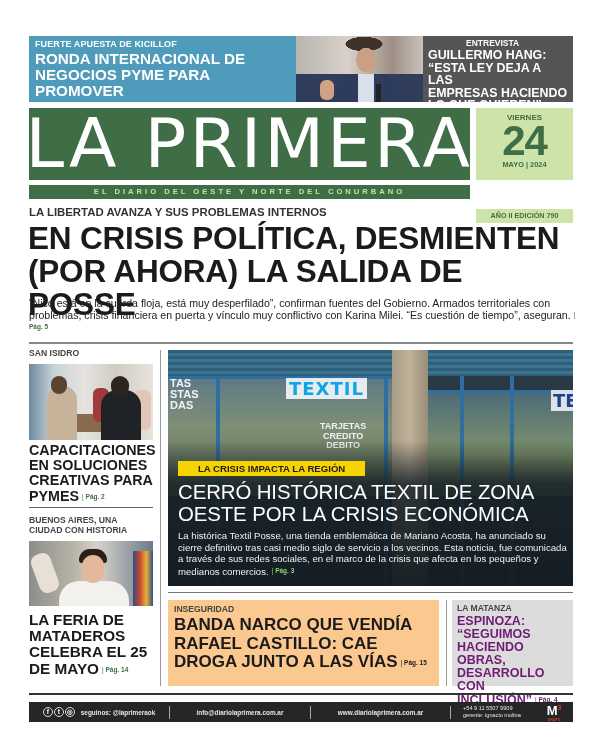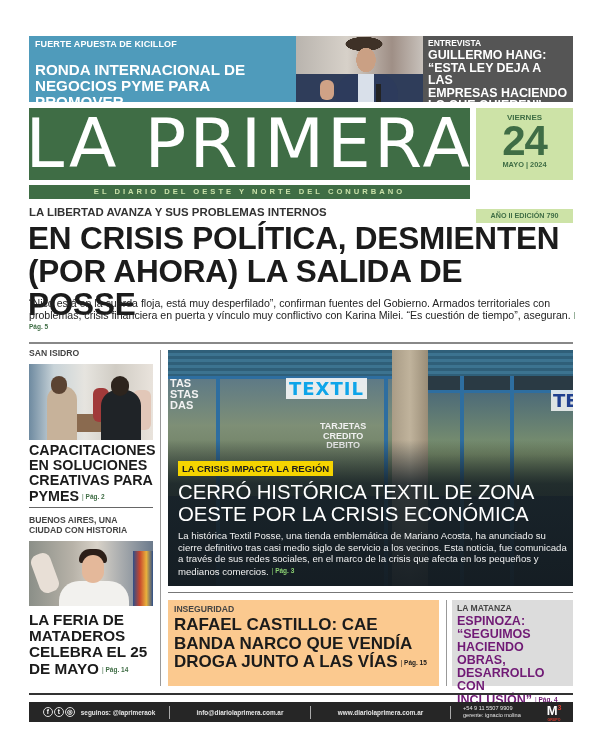--- a/index.html
+++ b/index.html
@@ -4,36 +4,36 @@
 <style>
   * { box-sizing: border-box; margin: 0; padding: 0; }
   html, body { width: 608px; height: 750px; background: #ffffff; overflow: hidden; }
   body { font-family: "Liberation Sans", sans-serif; color: #1e1e1e; position: relative; }
 
   .abs { position: absolute; }
 
   
   .teaser-left { left: 29px; top: 36px; width: 267px; height: 66px; background: #4f9bbb; color: #fff; padding: 3px 6px; }
   .teaser-left .kicker { font-size: 9px; font-weight: bold; letter-spacing: 0.1px; }
-  .teaser-left .head { font-size: 15.2px; font-weight: bold; line-height: 16px; margin-top: 13px; }
+  .teaser-left .head { font-size: 15.2px; font-weight: bold; line-height: 16px; margin-top: 2px; }
   .pag { font-size: 6.5px; font-weight: bold; margin-left: 3px; vertical-align: 2px; }
   .pag::before { content: "| "; font-weight: normal; }
 
   .teaser-photo { left: 296px; top: 36px; width: 128px; height: 66px; background:
       radial-gradient(ellipse 16px 20px at 70px 24px, #caa084 0 60%, transparent 62%),
       radial-gradient(ellipse 26px 10px at 68px 8px, #3e3127 0 70%, transparent 72%),
       linear-gradient(180deg, transparent 0 38px, #2f3d5a 38px),
       linear-gradient(90deg, #b9b4ae 0%, #d7d1c9 40%, #9f8f86 75%, #c9c3bd 100%); overflow: hidden; }
   .teaser-photo .suit { position: absolute; left: 40px; top: 38px; width: 62px; height: 30px; background: #2d3b5c; border-radius: 20px 20px 0 0; }
   .teaser-photo .shirt { position: absolute; left: 62px; top: 38px; width: 16px; height: 30px; background: #d9e0ea; }
   .teaser-photo .hand { position: absolute; left: 24px; top: 44px; width: 14px; height: 20px; background: #cfa286; border-radius: 6px; }
   .teaser-photo .mic { position: absolute; left: 80px; top: 48px; width: 5px; height: 20px; background: #222; }
 
   .teaser-right { left: 423px; top: 36px; width: 150px; height: 66px; background: #555555; color: #fff; padding: 2px 5px; }
-  .teaser-right .kicker { font-size: 8.5px; font-weight: bold; }
+  .teaser-right .kicker { font-size: 8.5px; font-weight: bold; margin-left: 38px; }
   .teaser-right .head { font-size: 12.4px; font-weight: bold; line-height: 12.6px; margin-top: 1px; }
 
   
   .masthead { left: 29px; top: 108px; width: 441px; height: 72px; background: #3f6d45; color: #fff;
       display: flex; align-items: center; justify-content: center; }
   .masthead .logo { font-size: 68px; font-weight: normal; letter-spacing: 3px; line-height: 1; font-family: "DejaVu Sans", sans-serif; transform: scaleX(1.02); }
   .tagline-bar { left: 29px; top: 185px; width: 441px; height: 14px; background: #3f6d45; color: #c8e0a8; font-size: 7.6px; font-weight: bold;
       letter-spacing: 3px; text-align: center; line-height: 14px; }
 
   .datebox { left: 476px; top: 108px; width: 97px; height: 72px; background: #cde3a7; color: #3f6d45; text-align: center; }
@@ -79,21 +79,21 @@
   .feature .awning { position: absolute; left: 0; top: 0; width: 100%; height: 26px; background: repeating-linear-gradient(180deg, #2f5f79 0 3px, #3c7390 3px 6px); }
   .feature .pillar { position: absolute; left: 224px; top: 0; width: 36px; height: 236px; background: linear-gradient(90deg, #a99c86, #c0b39c, #9a8d77); }
   .feature .win1 { position: absolute; left: 0; top: 26px; width: 224px; height: 120px; background: linear-gradient(180deg, #5e7a86 0%, #7e8f76 40%, #5f6f50 100%); border-top: 3px solid #2e6ea0; }
   .feature .frame { position: absolute; top: 26px; width: 4px; height: 210px; background: #2e6ea0; }
   .feature .win2 { position: absolute; left: 260px; top: 40px; width: 145px; height: 106px; background: linear-gradient(180deg, #4d6b78, #7f946c 60%, #5b6d4c); border-top: 3px solid #2e6ea0; }
   .feature .sign-textil { position: absolute; left: 118px; top: 28px; font-size: 18px; font-weight: bold; color: #0ea5e9; letter-spacing: 1px; background: rgba(255,255,255,0.85); padding: 0 3px; font-family: "DejaVu Sans", sans-serif; }
   .feature .sign-textil2 { position: absolute; left: 383px; top: 40px; font-size: 18px; font-weight: bold; color: #1f3f8f; background: rgba(255,255,255,0.8); padding: 0 2px; font-family: "DejaVu Sans", sans-serif; }
   .feature .tarj { position: absolute; left: 152px; top: 72px; color: #f1f1f1; font-size: 9px; font-weight: bold; line-height: 9.5px; text-align: center; }
   .feature .glass-txt { position: absolute; left: 2px; top: 28px; color: #f2f2f2; font-size: 11px; font-weight: bold; line-height: 11px; }
   .feature .overlay { position: absolute; left: 0; top: 90px; width: 100%; height: 146px; background: linear-gradient(180deg, rgba(22,32,38,0) 0%, rgba(22,32,38,0.85) 30%, rgba(20,28,34,0.96) 100%); }
-  .feature .badge { position: absolute; left: 10px; top: 111px; background: #f5d400; color: #1b1b1b; font-size: 9.6px; font-weight: bold; padding: 2px 4px; }
+  .feature .badge { position: absolute; left: 10px; top: 111px; background: #f5d400; color: #1b1b1b; font-size: 9.6px; font-weight: bold; padding: 2px 20px; }
   .feature .head { position: absolute; left: 10px; top: 131px; width: 392px; color: #ffffff; font-size: 20.4px; font-weight: normal; line-height: 22px; letter-spacing: -0.1px; }
   .feature .body { position: absolute; left: 10px; top: 180px; width: 392px; color: #f0f0f0; font-size: 9.6px; line-height: 11.6px; }
   .feature .body .pag { color: #8bd173; }
 
   
   .box-inseg { left: 168px; top: 600px; width: 271px; height: 86px; background: #fbc98f; padding: 4px 6px; }
   .box-inseg .kicker { font-size: 8.6px; font-weight: bold; color: #444; }
   .box-inseg .head { font-size: 17px; font-weight: bold; line-height: 18.5px; color: #1b1b1b; margin-top: 2px; }
   .box-matanza { left: 452px; top: 600px; width: 121px; height: 86px; background: #dcdcdc; padding: 3px 5px; }
   .box-matanza .kicker { font-size: 8.6px; font-weight: bold; color: #444; }
@@ -229,22 +229,22 @@
   <div class="body">
     <span>La histórica Textil Posse, una tienda emblemática de Mariano Acosta, ha anunciado su cierre definitivo tras casi medio siglo de servicio a los vecinos. Esta noticia, fue comunicada a través de sus redes sociales, en el marco de la crisis que afecta en los pequeños y medianos comercios.</span><span class="pag">Pág. 3</span>
   </div>
 </div>
 
 <div class="abs hr-thick" style="left:168px; top:592px; width:405px; height:1px; background:#777;"></div>
 
 <div class="abs box-inseg">
   <div class="kicker">INSEGURIDAD</div>
   <div class="head">
+    <div>BANDA NARCO QUE VENDÍA</div>
     <div>RAFAEL CASTILLO: CAE</div>
-    <div>BANDA NARCO QUE VENDÍA</div>
     <div><span>DROGA JUNTO A LAS VÍAS</span><span class="pag">Pág. 15</span></div>
   </div>
 </div>
 <div class="abs col-rule" style="left:446px; top:600px; height:86px;"></div>
 <div class="abs box-matanza">
   <div class="kicker">LA MATANZA</div>
   <div class="head">
     <div>ESPINOZA:</div>
     <div>“SEGUIMOS</div>
     <div>HACIENDO OBRAS,</div>

